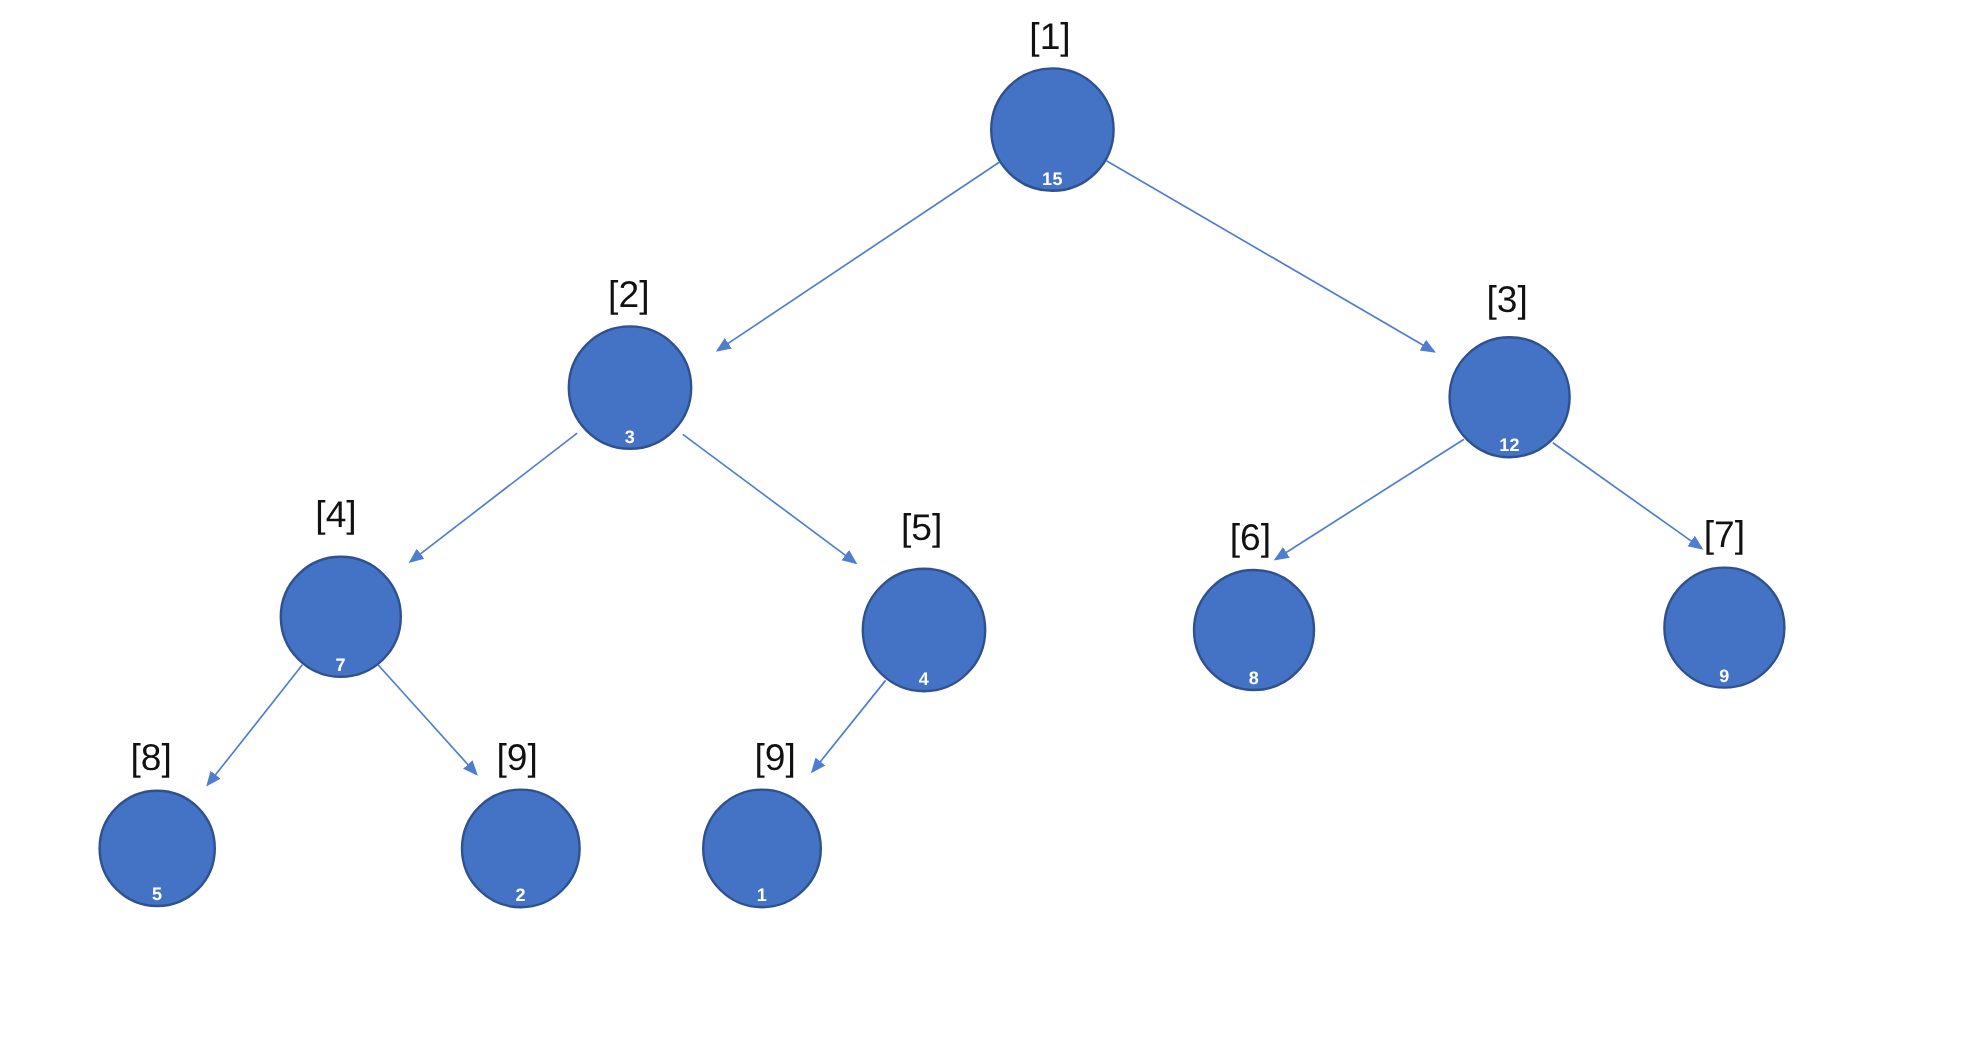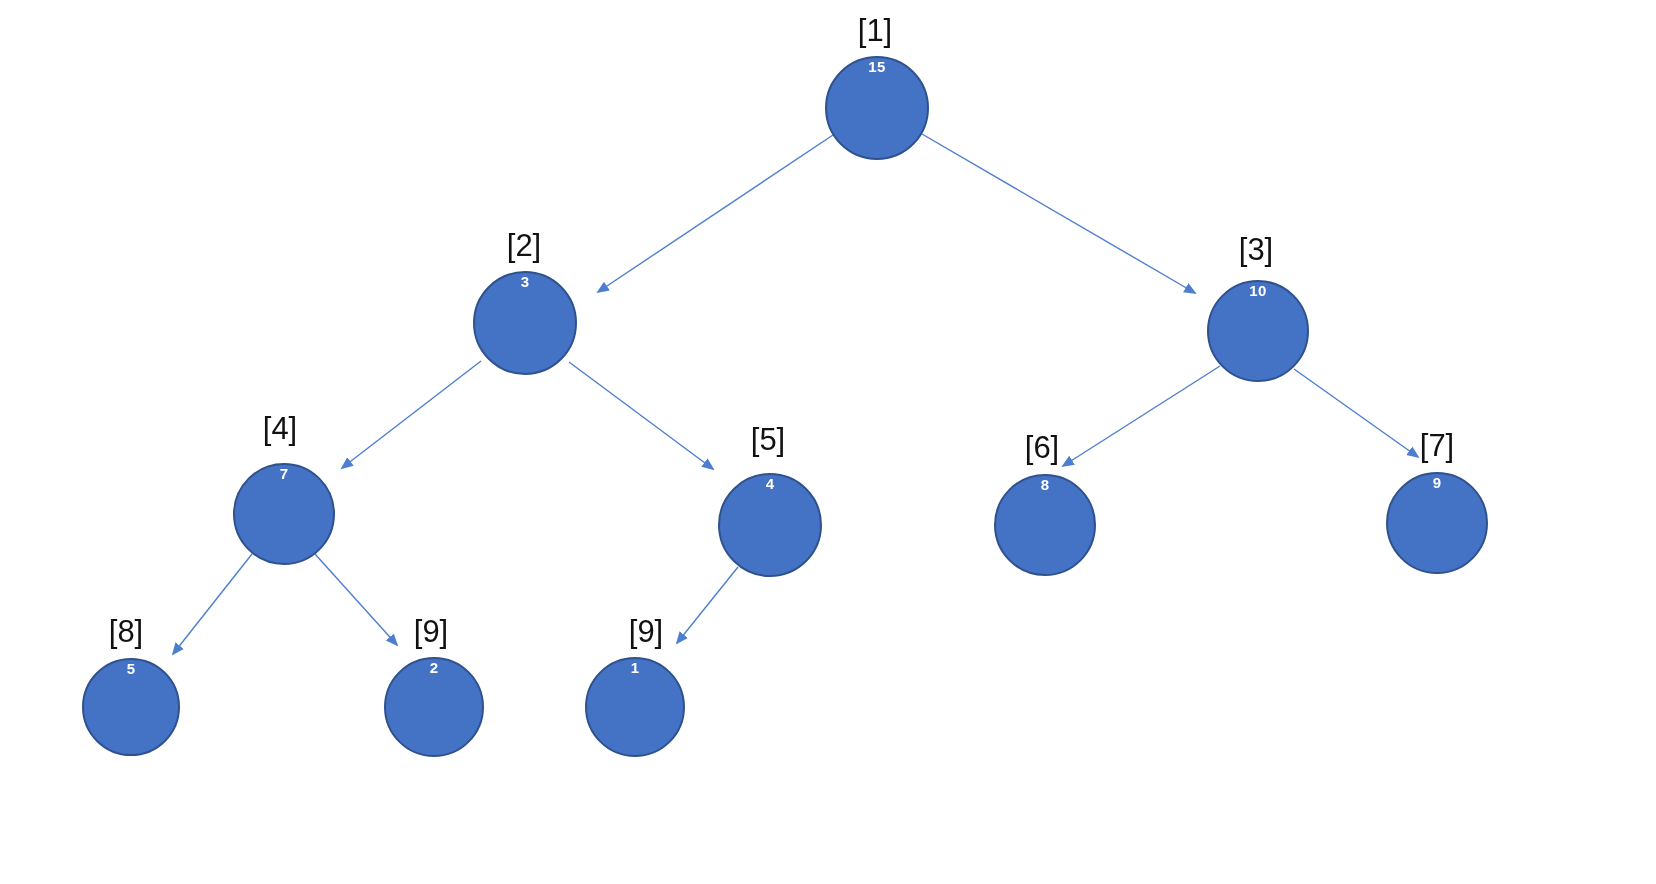--- a/index.html
+++ b/index.html
@@ -18,21 +18,21 @@
   svg.edges {
     position: absolute;
     left: 0;
     top: 0;
     pointer-events: none;
   }
   .tree-node {
     position: absolute;
     border-radius: 50%;
     display: flex;
-    align-items: flex-start;
+    align-items: flex-end;
     justify-content: center;
     box-sizing: border-box;
   }
   .node-value {
     font-size: 15px;
     font-weight: bold;
     letter-spacing: 0.3px;
   }
   .index-label {
     position: absolute;
@@ -67,21 +67,21 @@
   <div id="node-layer">
       <div class="tree-node" style="left: 825px; top: 56px; width: 104px; height: 104px; background: rgb(68, 114, 196); border: 2px solid rgb(47, 82, 143);">
         <span class="node-value" style="color: rgb(255, 255, 255);">15</span>
       </div>
       <div class="index-label" style="left: 875px; top: 31px; color: rgb(17, 17, 17);">[1]</div>
       <div class="tree-node" style="left: 473px; top: 271px; width: 104px; height: 104px; background: rgb(68, 114, 196); border: 2px solid rgb(47, 82, 143);">
         <span class="node-value" style="color: rgb(255, 255, 255);">3</span>
       </div>
       <div class="index-label" style="left: 524px; top: 246px; color: rgb(17, 17, 17);">[2]</div>
       <div class="tree-node" style="left: 1207px; top: 280px; width: 102px; height: 102px; background: rgb(68, 114, 196); border: 2px solid rgb(47, 82, 143);">
-        <span class="node-value" style="color: rgb(255, 255, 255);">10</span>
+        <span class="node-value" style="color: rgb(255, 255, 255);">12</span>
       </div>
       <div class="index-label" style="left: 1256px; top: 250px; color: rgb(17, 17, 17);">[3]</div>
       <div class="tree-node" style="left: 233px; top: 463px; width: 102px; height: 102px; background: rgb(68, 114, 196); border: 2px solid rgb(47, 82, 143);">
         <span class="node-value" style="color: rgb(255, 255, 255);">7</span>
       </div>
       <div class="index-label" style="left: 280px; top: 429px; color: rgb(17, 17, 17);">[4]</div>
       <div class="tree-node" style="left: 718px; top: 473px; width: 104px; height: 104px; background: rgb(68, 114, 196); border: 2px solid rgb(47, 82, 143);">
         <span class="node-value" style="color: rgb(255, 255, 255);">4</span>
       </div>
       <div class="index-label" style="left: 768px; top: 440px; color: rgb(17, 17, 17);">[5]</div>

